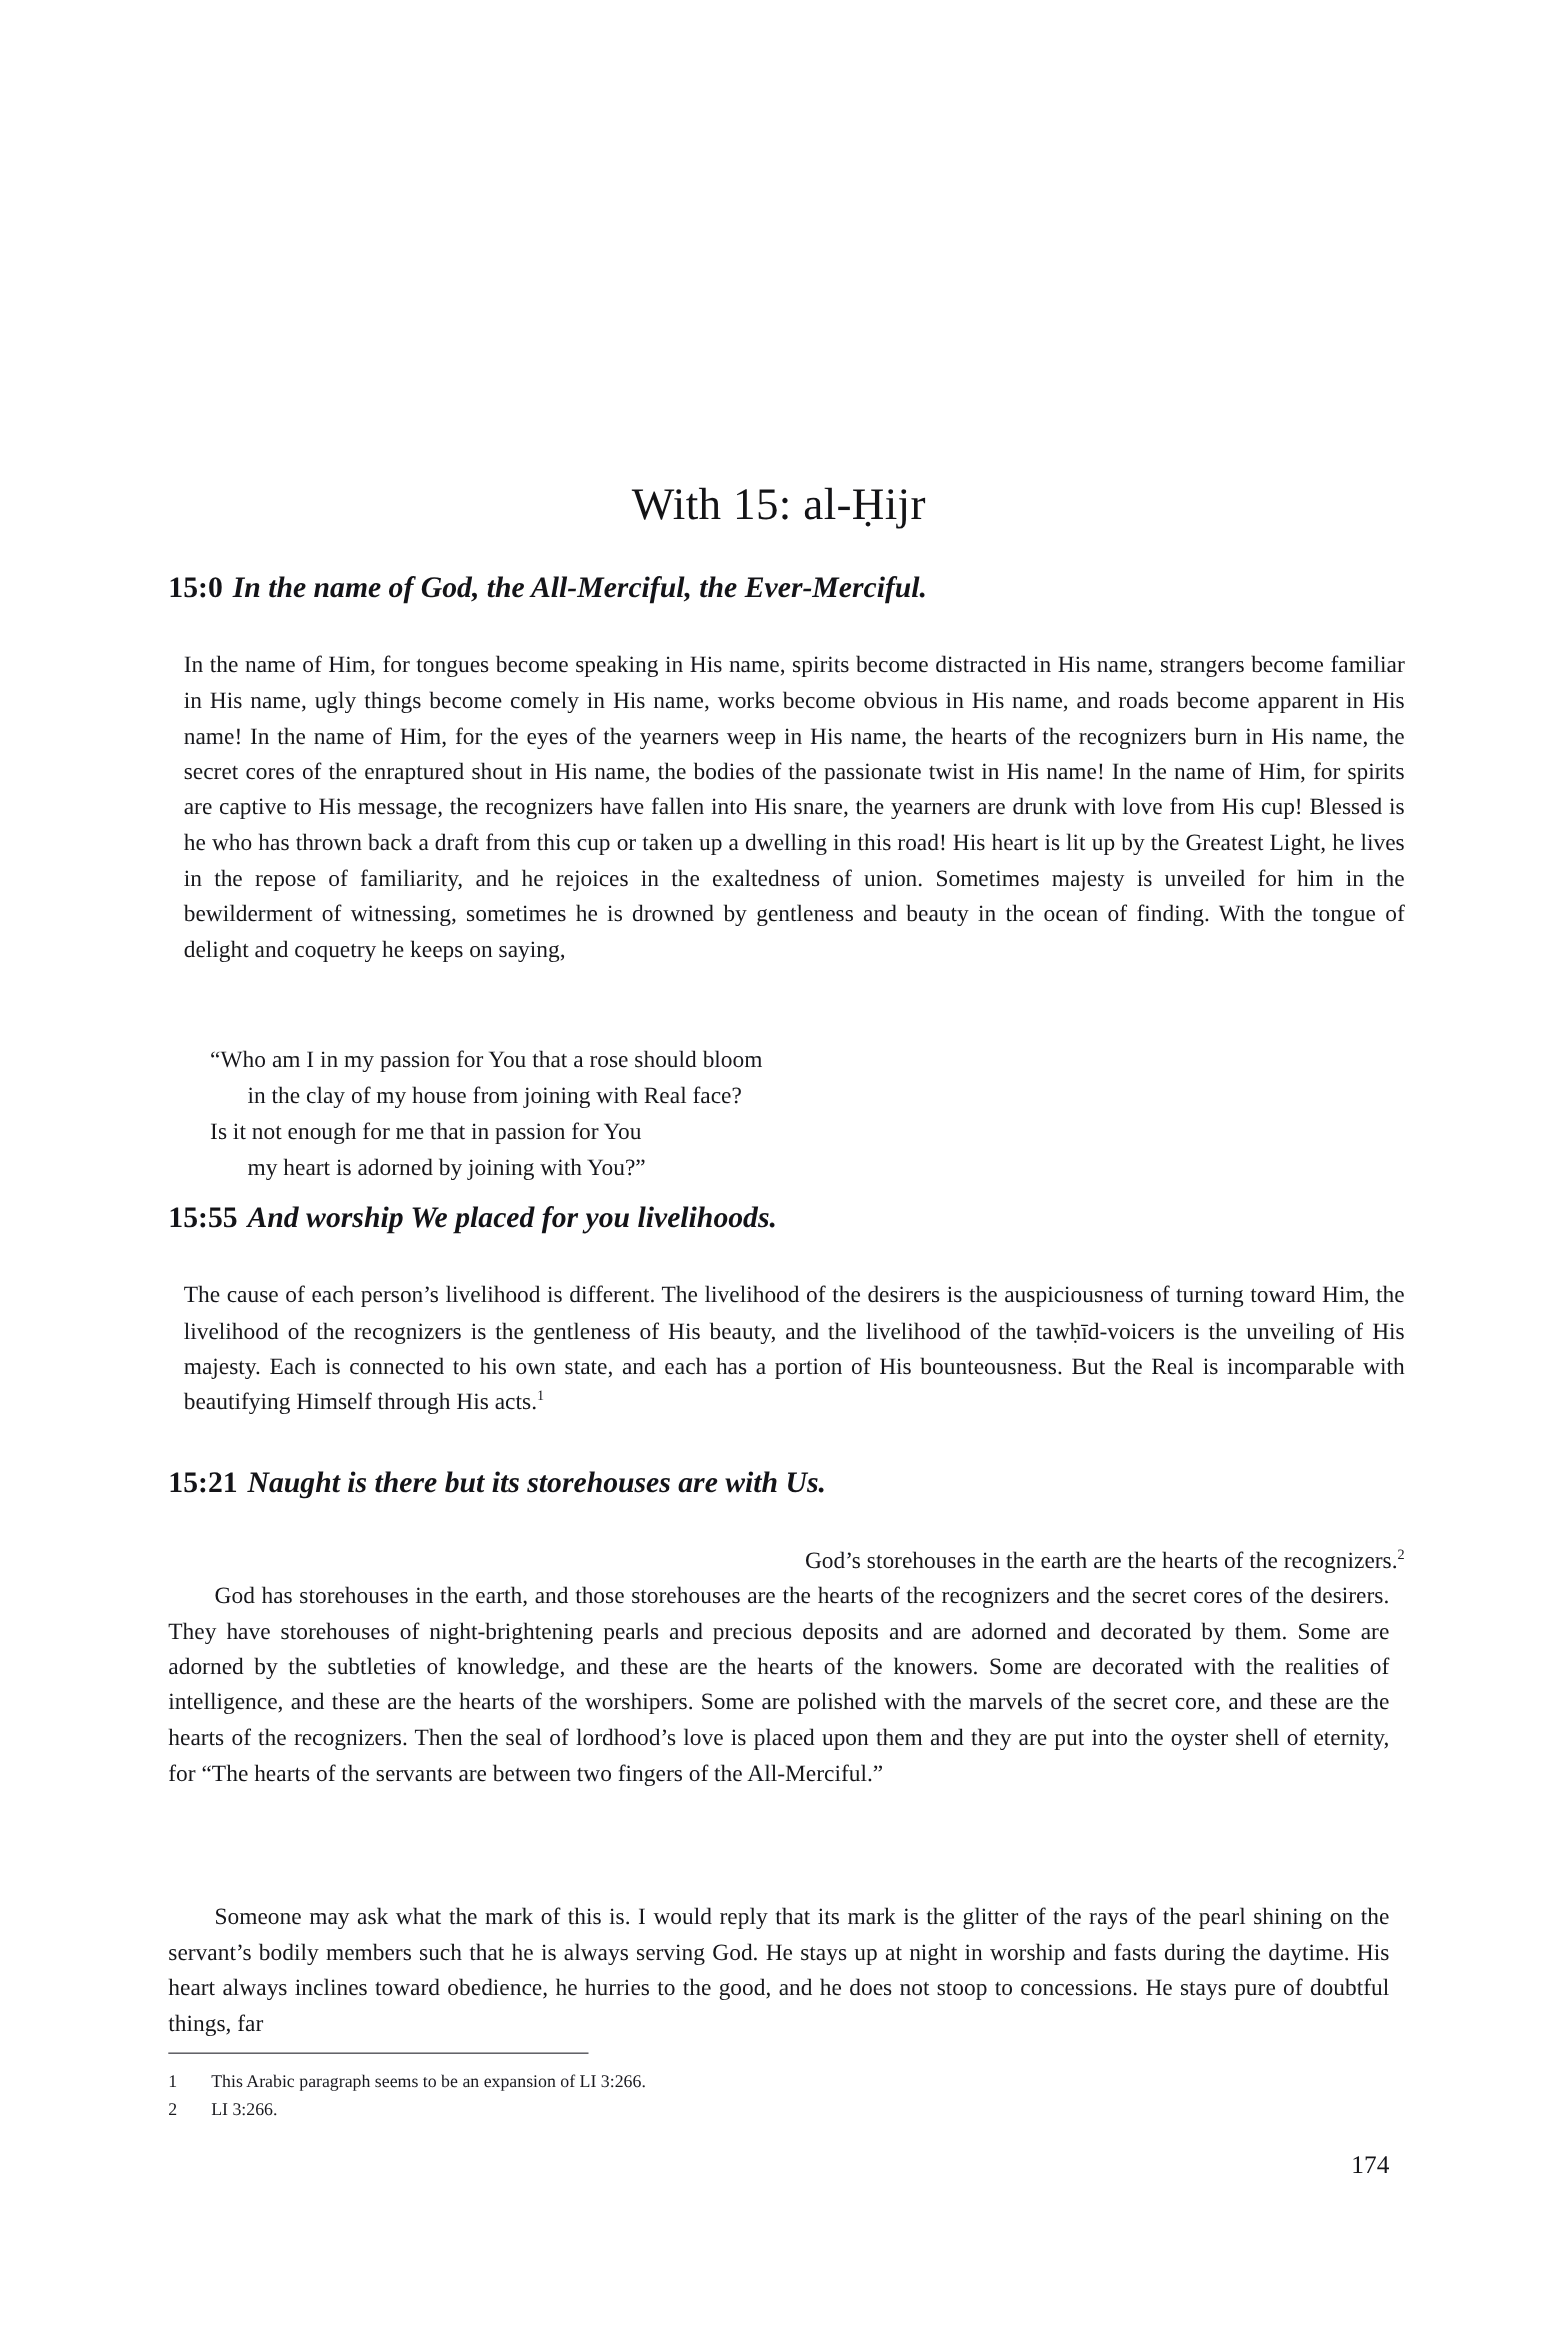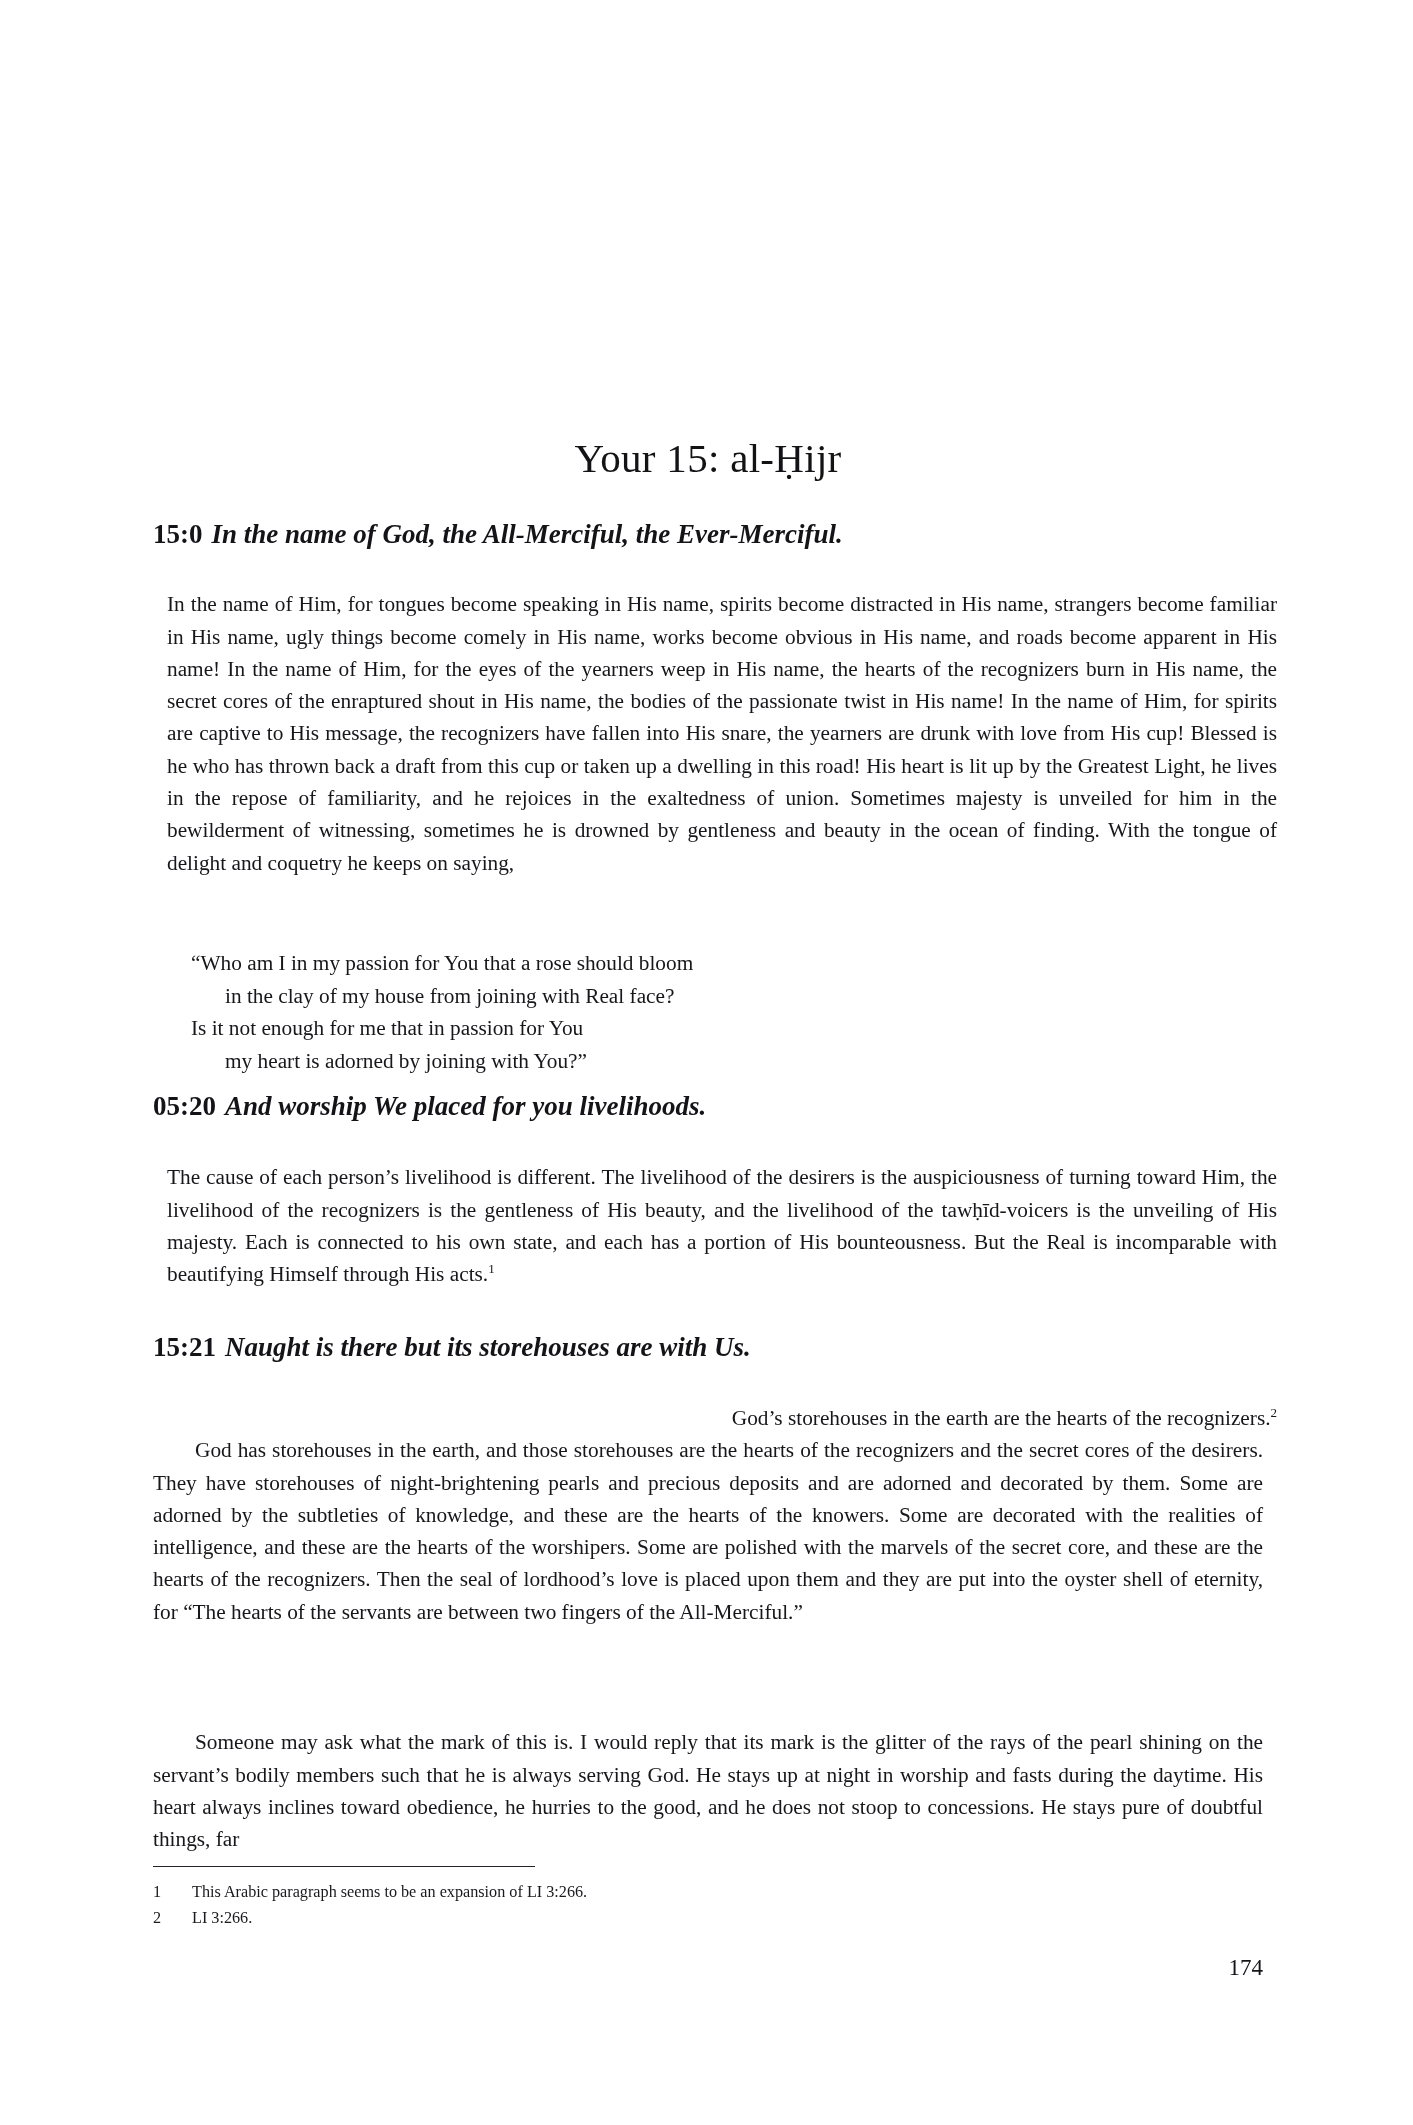--- a/index.html
+++ b/index.html
@@ -131,37 +131,37 @@
     font-size: 23px;
     line-height: 30px;
     color: #141418;
   }
 </style>
 </head>
 <body>
 
 <div class="page">
 
-  <h1 class="page-title">Your 15: al-Ḥijr</h1>
+  <h1 class="page-title">With 15: al-Ḥijr</h1>
 
   <div class="verse-head" style="top:520px;">
     <span class="vnum">15:0</span><span class="vtext">In the name of God, the All-Merciful, the Ever-Merciful.</span>
   </div>
 
   <p class="body-par noindent" style="top:567px;">In the name of Him, for tongues become speaking in His name, spirits become distracted in His name, strangers become familiar in His name, ugly things become comely in His name, works become obvious in His name, and roads become apparent in His name!  In the name of Him, for the eyes of the yearners weep in His name, the hearts of the recognizers burn in His name, the secret cores of the enraptured shout in His name, the bodies of the passionate twist in His name!  In the name of Him, for spirits are captive to His message, the recognizers have fallen into His snare, the yearners are drunk with love from His cup!  Blessed is he who has thrown back a draft from this cup or taken up a dwelling in this road!  His heart is lit up by the Greatest Light, he lives in the repose of familiarity, and he rejoices in the exaltedness of union.  Sometimes majesty is unveiled for him in the bewilderment of witnessing, sometimes he is drowned by gentleness and beauty in the ocean of finding.  With the tongue of delight and coquetry he keeps on saying,</p>
 
   <div class="poem" style="top:947px;">
     <span class="pl a">“Who am I in my passion for You that a rose should bloom</span>
     <span class="pl b">in the clay of my house from joining with Real face?</span>
     <span class="pl a">Is it not enough for me that in passion for You</span>
     <span class="pl b">my heart is adorned by joining with You?”</span>
   </div>
 
   <div class="verse-head" style="top:1092px;">
-    <span class="vnum">05:20</span><span class="vtext">And worship We placed for you livelihoods.</span>
+    <span class="vnum">15:55</span><span class="vtext">And worship We placed for you livelihoods.</span>
   </div>
 
   <p class="body-par noindent" style="top:1140px;"><span>The cause of each person’s livelihood is different.  The livelihood of the desirers is the auspiciousness of turning toward Him, the livelihood of the recognizers is the gentleness of His beauty, and the livelihood of the </span><span class="it">tawḥīd</span><span>-voicers is the unveiling of His majesty.  Each is connected to his own state, and each has a portion of His bounteousness.  But the Real is incomparable with beautifying Himself through His acts.</span><sup class="fn">1</sup></p>
 
   <div class="verse-head" style="top:1333px;">
     <span class="vnum">15:21</span><span class="vtext">Naught is there but its storehouses are with Us.</span>
   </div>
 
   <p class="body-par noindent nojust" style="top:1381px;"><span>God’s storehouses in the earth are the hearts of the recognizers.</span><sup class="fn">2</sup></p>
 

